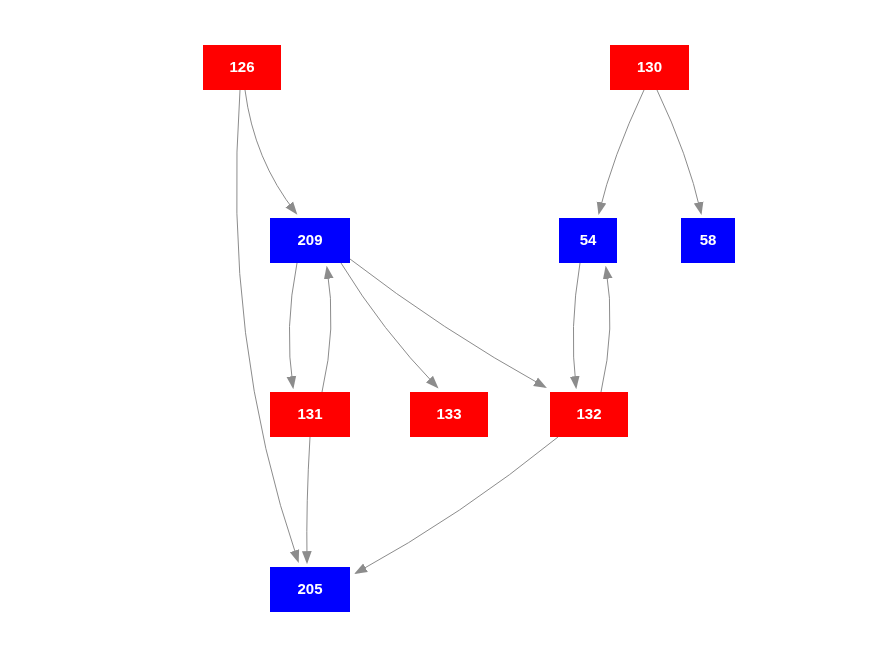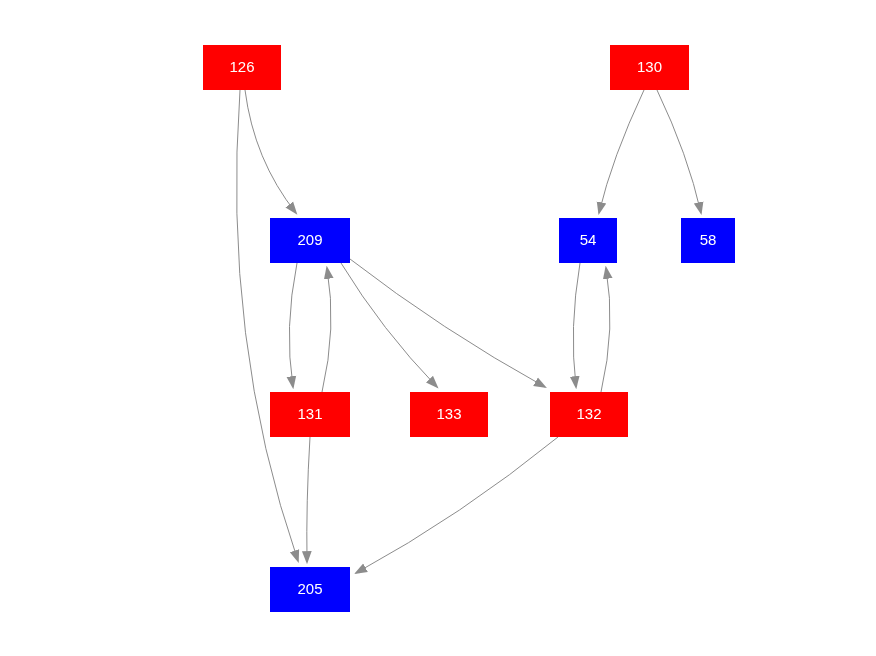--- a/index.html
+++ b/index.html
@@ -7,20 +7,21 @@
     padding: 0;
     background: #ffffff;
     font-family: "Liberation Sans", sans-serif;
   }
   .canvas {
     position: relative;
     width: 876px;
     height: 626px;
     background: #ffffff;
     overflow: hidden;
+    font-weight: bold;
   }
   #graph-svg {
     position: absolute;
     left: 0;
     top: 0;
     width: 876px;
     height: 656px;
   }
   .node-label {
     font-family: "Liberation Sans", sans-serif;

